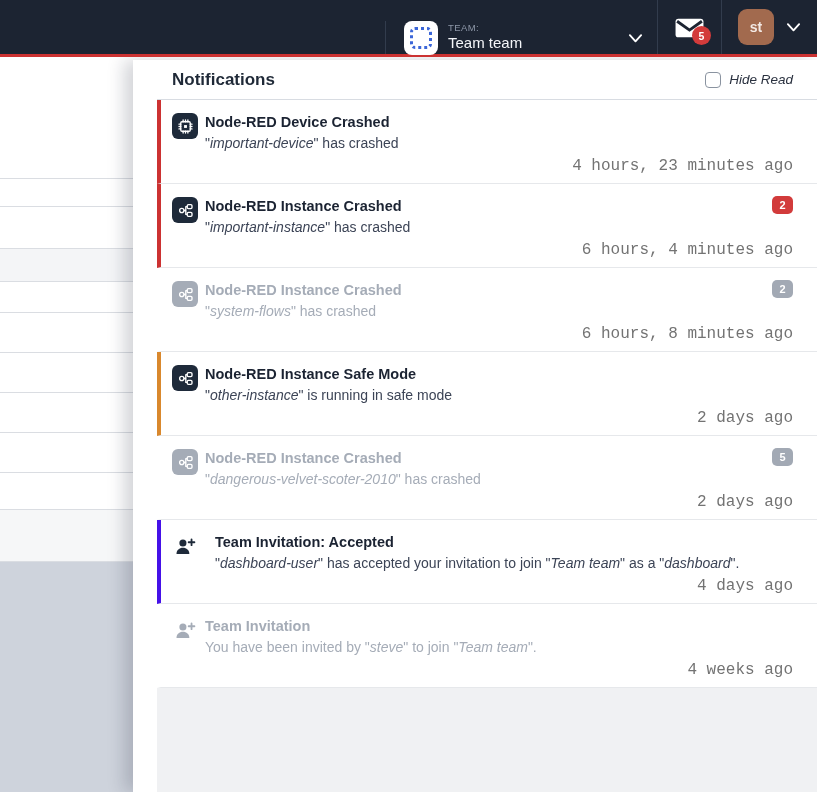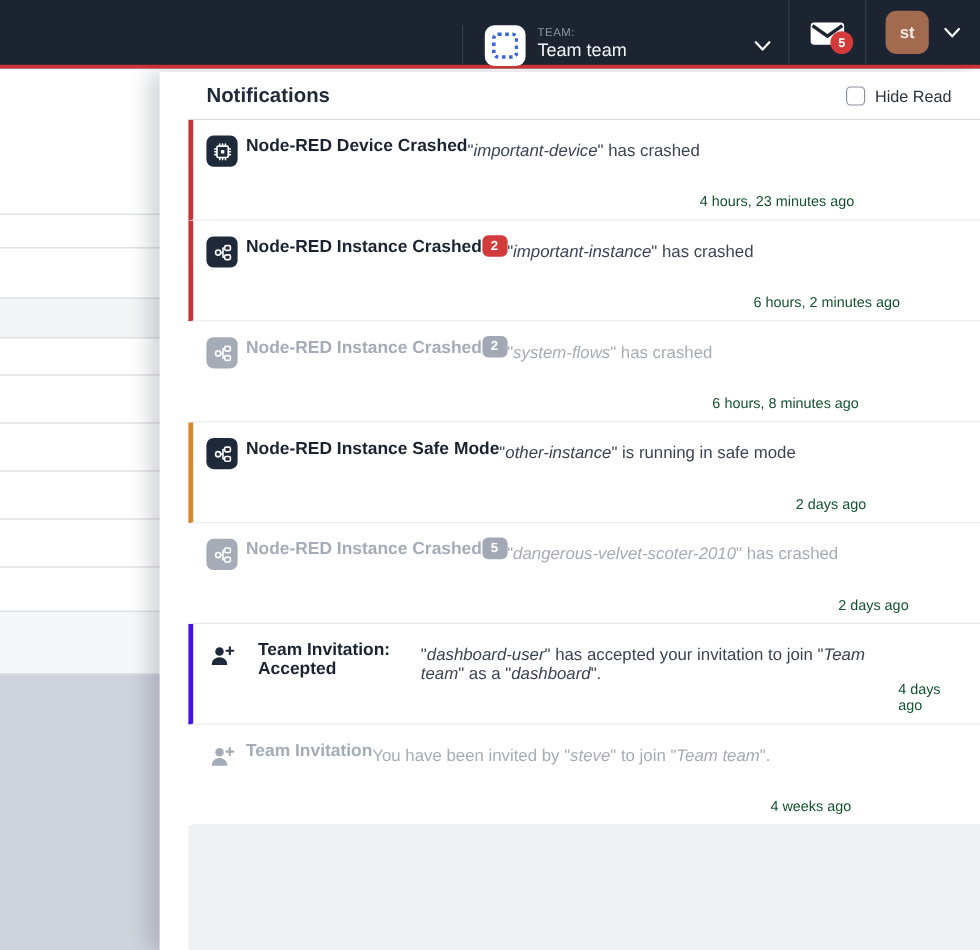--- a/index.html
+++ b/index.html
@@ -73,21 +73,21 @@
     box-shadow: -9px 0 16px rgba(15, 23, 42, 0.18);
     display: flex; flex-direction: column; padding-left: 24px;
   }
   .panel-header {
     height: 40px; flex: 0 0 auto;
     display: flex; align-items: center; justify-content: space-between;
     padding: 0 24px 0 15px;
     border-bottom: 1px solid #d8dce2;
   }
   .panel-title { font-size: 17px; font-weight: bold; color: #1f2937; }
-  .hide-read { display: flex; align-items: flex-end; gap: 8px; cursor: pointer; }
+  .hide-read { display: flex; align-items: center; gap: 8px; cursor: pointer; font-style: italic; }
   .hide-read-box {
     width: 16px; height: 16px; border: 1.5px solid #8a93a0; border-radius: 4px;
     background: #fff;
   }
   .hide-read-label { font-size: 13.5px; color: #2b3240; }
 
   .notif-list { flex: 0 0 auto; }
   .notif {
     height: 84px; border-bottom: 1px solid #e6e8eb;
     border-left: 4px solid transparent;
@@ -99,35 +99,35 @@
     display: flex; align-items: center; justify-content: center;
   }
   .notif-icon.boxed { background: #1e2a3a; }
   .notif.read .notif-icon.boxed { background: #a5acb7; }
   .notif-icon.plain svg { width: 23px; height: 23px; }
   .notif-icon.plain .glyph-fill { fill: #1e2a3a; }
   .notif-icon.plain .glyph-stroke { stroke: #1e2a3a; }
   .notif.read .notif-icon.plain .glyph-fill { fill: #a5acb7; }
   .notif.read .notif-icon.plain .glyph-stroke { stroke: #a5acb7; }
 
-  .notif-content { flex: 1; display: flex; flex-direction: row; min-width: 0; }
+  .notif-content { flex: 1; display: flex; flex-direction: column; min-width: 0; }
   .notif-toprow { display: flex; align-items: flex-start; justify-content: space-between; }
   .notif-title { font-size: 14.5px; font-weight: bold; color: #1b2332; padding-top: 2px; }
   .notif.read .notif-title { color: #a5acb7; }
   .notif-badge {
     min-width: 21px; height: 18px; padding: 0 5px; border-radius: 5px;
     color: #fff; font-size: 11px; font-weight: bold;
     display: flex; align-items: center; justify-content: center;
   }
   .notif-message { font-size: 14px; color: #3c4456; margin-top: 5px; }
   .notif.read .notif-message { color: #a5acb7; }
   .notif-message .it { font-style: italic; }
   .notif-time {
     margin-top: auto; align-self: flex-end;
-    font-size: 12px; color: #14532d;
+    font-size: 16px; color: #737373; font-family: Liberation Mono, monospace;
   }
 
   .panel-footer { flex: 1; background: #f0f1f3; }
 </style>
 </head>
 <body>
 
 <div class="navbar">
   <div class="nav-team">
     <div class="team-icon">
@@ -203,21 +203,21 @@
             <rect x="14.2" y="14.4" width="6" height="5" rx="1.4"></rect>
             <path d="M10 12h2.4M12.4 12V7.1h1.8M12.4 12v4.9h1.8"></path>
           </svg>
         </div>
     <div class="notif-content">
       <div class="notif-toprow">
         <div class="notif-title">Node-RED Instance Crashed</div>
         <div class="notif-badge" style="background: rgb(210, 59, 59);">2</div>
       </div>
       <div class="notif-message"><span>"</span><span class="it">important-instance</span><span>" has crashed</span></div>
-      <div class="notif-time">6 hours, 2 minutes ago</div>
+      <div class="notif-time">6 hours, 4 minutes ago</div>
     </div>
   </div>
       <div class="notif read">
     <div class="notif-icon boxed">
           <svg width="19" height="19" viewBox="0 0 24 24" fill="none" stroke="#ffffff" stroke-width="1.7" stroke-linejoin="round">
             <circle cx="7.3" cy="12" r="2.7"></circle>
             <rect x="14.2" y="4.6" width="6" height="5" rx="1.4"></rect>
             <rect x="14.2" y="14.4" width="6" height="5" rx="1.4"></rect>
             <path d="M10 12h2.4M12.4 12V7.1h1.8M12.4 12v4.9h1.8"></path>
           </svg>

